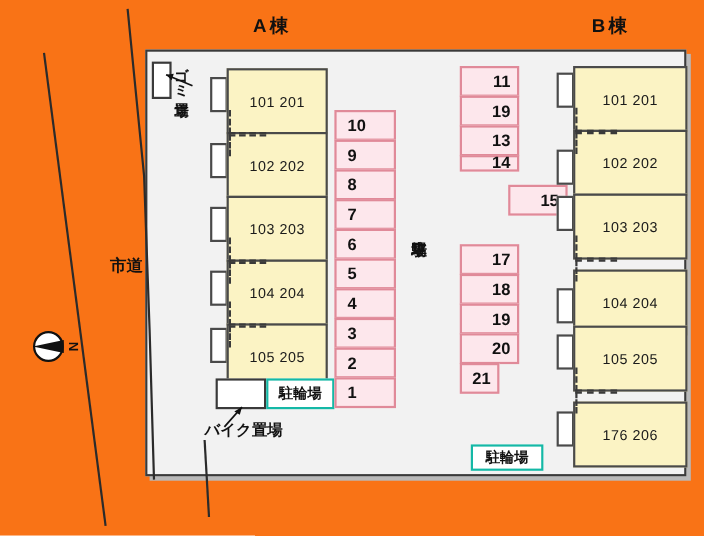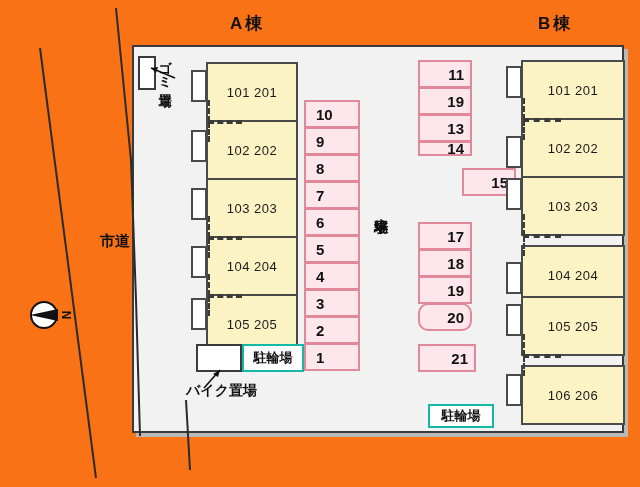--- a/index.html
+++ b/index.html
@@ -288,24 +288,24 @@
       </div>
     <div class="pcell right" style="left:0; top:162px; width:54px; height:28px;">
       <span class="pnum">17</span>
       </div>
     <div class="pcell right" style="left:0; top:189px; width:54px; height:28px;">
       <span class="pnum">18</span>
       </div>
     <div class="pcell right" style="left:0; top:216px; width:54px; height:28px;">
       <span class="pnum">19</span>
       </div>
-    <div class="pcell right" style="left:0; top:243px; width:54px; height:28px;border-radius:10px;">
+    <div class="pcell right" style="left:0; top:243px; width:54px; height:28px;">
       <span class="pnum">20</span>
       </div>
-    <div class="pcell right" style="left:0; top:284px; width:58px; height:28px;">
+    <div class="pcell right" style="left:0; top:270px; width:36px; height:28px;">
       <span class="pnum">21</span>
       </div>
   </div>
 
   <div class="vlabel" style="left:374px; top:207px; font-size:14px;">駐車場</div>
 
   <div>
 
     <div class="stair" style="left:506px; top:66px; width:16px; height:32px;"></div>
     <div class="stair" style="left:506px; top:136px; width:16px; height:32px;"></div>
@@ -323,21 +323,21 @@
     <div class="unit" style="left:521px; top:176px; width:104px; height:60px;">
       <span class="unit-label">103  203</span>
     </div>
     <div class="unit" style="left:521px; top:245px; width:104px; height:60px;">
       <span class="unit-label">104  204</span>
     </div>
     <div class="unit" style="left:521px; top:296px; width:104px; height:60px;">
       <span class="unit-label">105  205</span>
     </div>
     <div class="unit" style="left:521px; top:365px; width:104px; height:60px;">
-      <span class="unit-label">106  206</span>
+      <span class="unit-label">176  206</span>
     </div>
 
     <div class="entry-path" style="left:523px; top:98px; width:38px; height:22px;"></div>
     <div class="entry-path2" style="left:523px; top:120px; width:38px; height:20px;"></div>
     <div class="entry-path" style="left:523px; top:214px; width:38px; height:22px;"></div>
     <div class="entry-path2" style="left:523px; top:236px; width:38px; height:20px;"></div>
     <div class="entry-path" style="left:523px; top:334px; width:38px; height:22px;"></div>
     <div class="entry-path2" style="left:523px; top:356px; width:38px; height:20px;"></div>
   </div>
 

